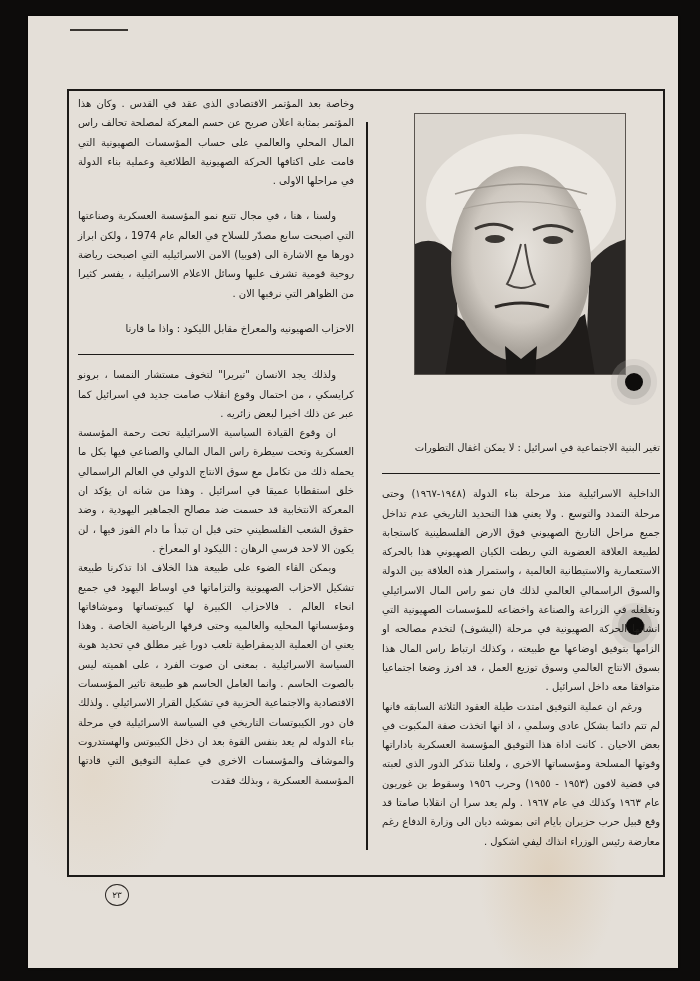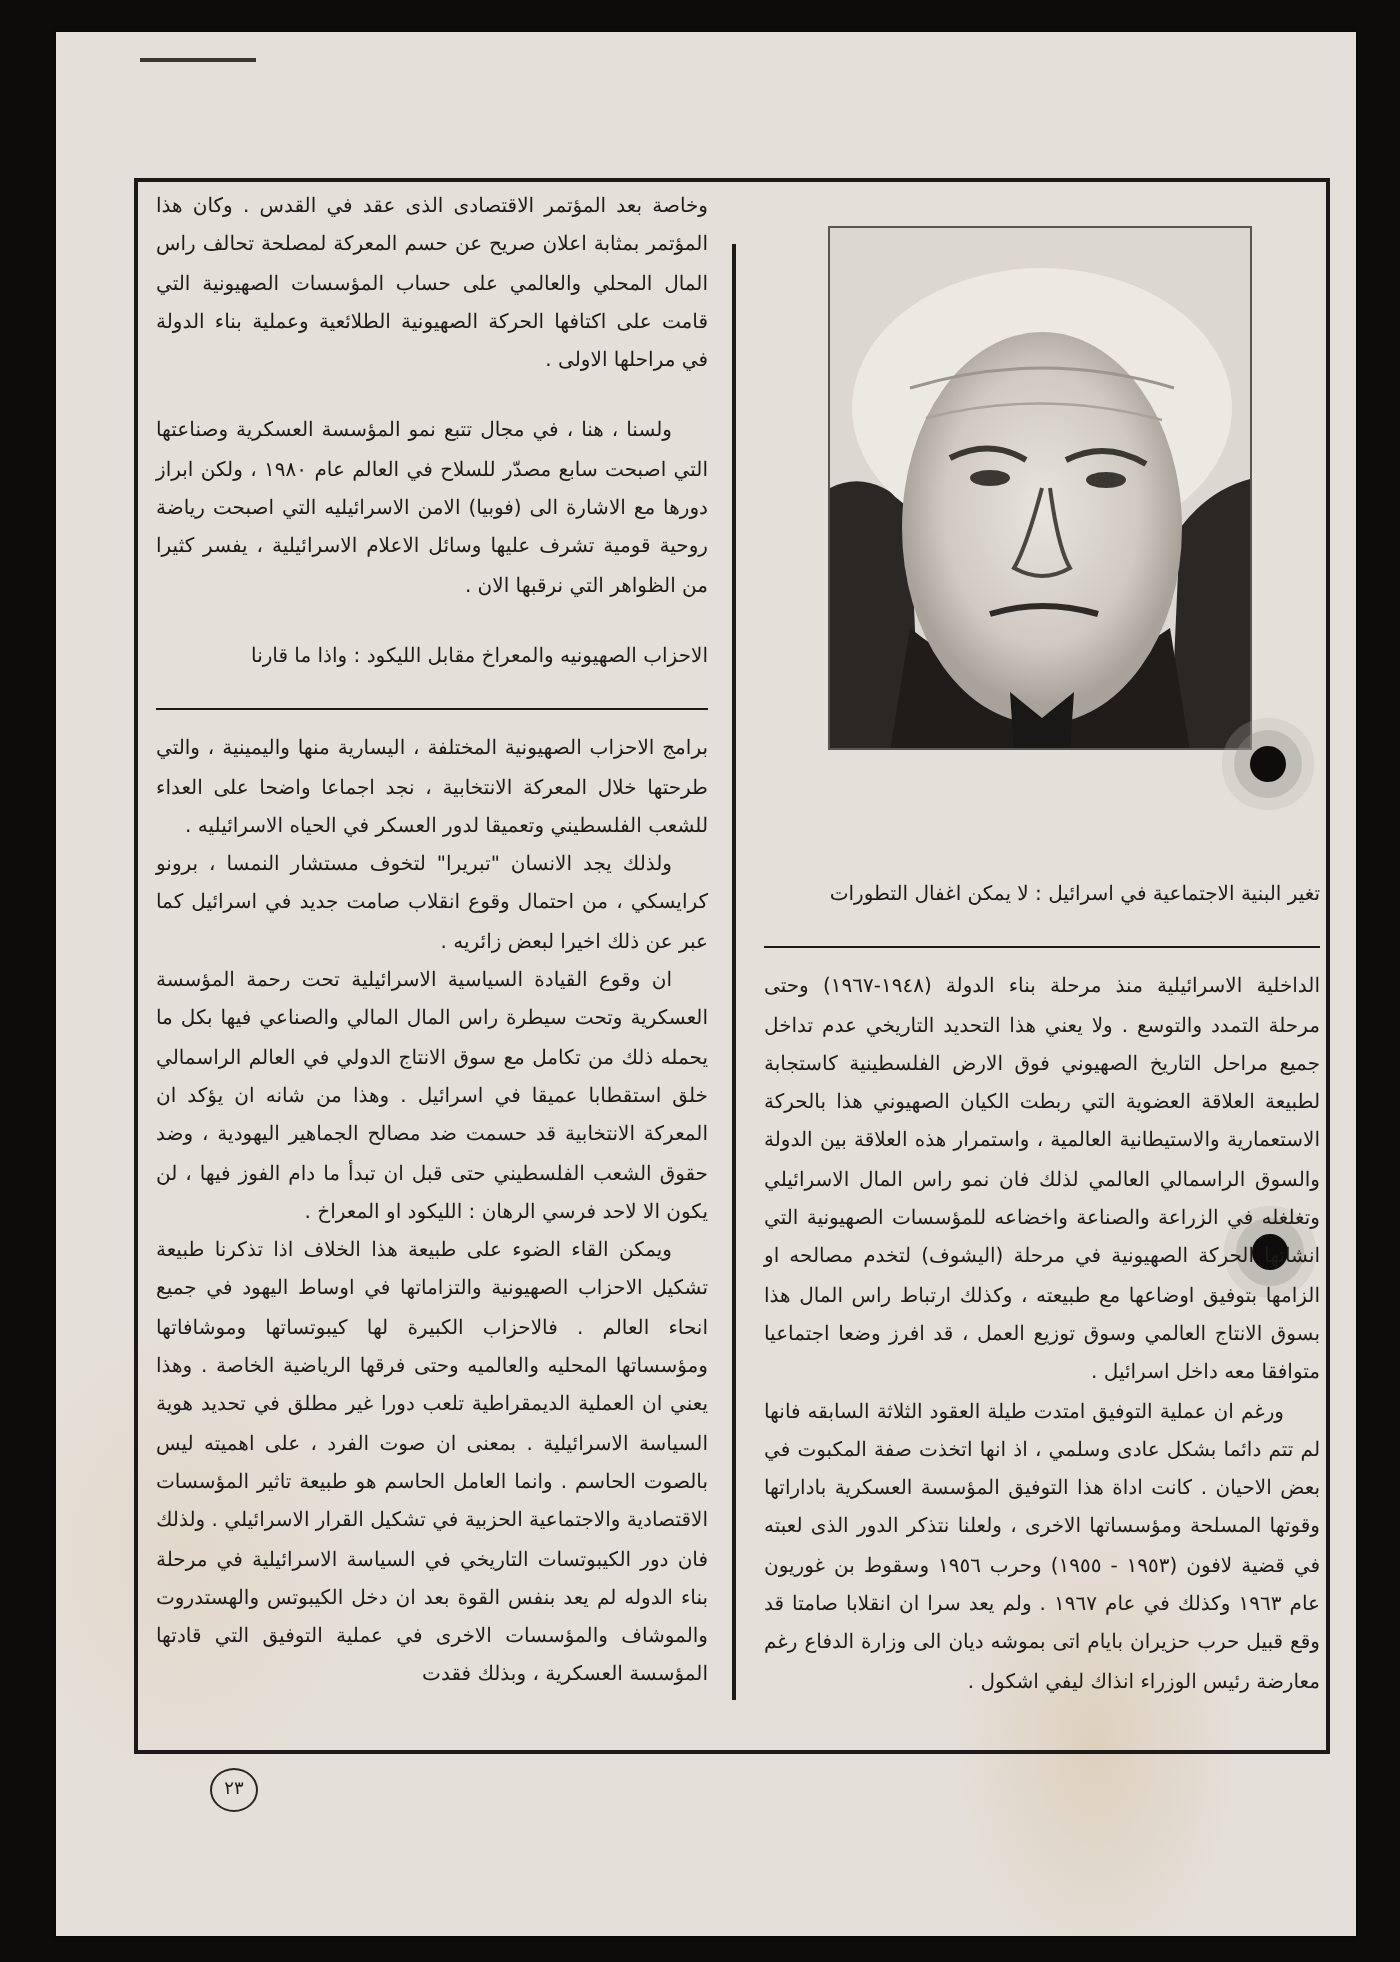--- a/index.html
+++ b/index.html
@@ -95,24 +95,23 @@
     <path d="M90 232 L106 245 L122 232 L120 262 L92 262 Z" fill="#1a1816"></path>
   </svg>
 </div>
 
 <div class="hole hole-1"></div>
 <div class="hole hole-2"></div>
 
 <div class="col left-col">
   <p>وخاصة بعد المؤتمر الاقتصادى الذى عقد في القدس . وكان هذا المؤتمر بمثابة اعلان صريح عن حسم المعركة لمصلحة تحالف راس المال المحلي والعالمي على حساب المؤسسات الصهيونية التي قامت على اكتافها الحركة الصهيونية الطلائعية وعملية بناء الدولة في مراحلها الاولى .</p>
   <div class="gap"></div>
-  <p class="indent">ولسنا ، هنا ، في مجال تتبع نمو المؤسسة العسكرية وصناعتها التي اصبحت سابع مصدّر للسلاح في العالم عام ١٩٨٠ ، ولكن ابراز دورها مع الاشارة الى (فوبيا) الامن الاسرائيليه التي اصبحت رياضة روحية قومية تشرف عليها وسائل الاعلام الاسرائيلية ، يفسر كثيرا من الظواهر التي نرقبها الان .</p>
+  <p class="indent">ولسنا ، هنا ، في مجال تتبع نمو المؤسسة العسكرية وصناعتها التي اصبحت سابع مصدّر للسلاح في العالم عام 1974 ، ولكن ابراز دورها مع الاشارة الى (فوبيا) الامن الاسرائيليه التي اصبحت رياضة روحية قومية تشرف عليها وسائل الاعلام الاسرائيلية ، يفسر كثيرا من الظواهر التي نرقبها الان .</p>
   <div class="gap"></div>
   <span class="subhead">الاحزاب الصهيونيه والمعراخ مقابل الليكود : واذا ما قارنا</span>
-  <p>برامج الاحزاب الصهيونية المختلفة ، اليسارية منها واليمينية ، والتي طرحتها خلال المعركة الانتخابية ، نجد اجماعا واضحا على العداء للشعب الفلسطيني وتعميقا لدور العسكر في الحياه الاسرائيليه .</p>
   <p class="indent">ولذلك يجد الانسان "تبريرا" لتخوف مستشار النمسا ، برونو كرايسكي ، من احتمال وقوع انقلاب صامت جديد في اسرائيل كما عبر عن ذلك اخيرا لبعض زائريه .</p>
   <p class="indent">ان وقوع القيادة السياسية الاسرائيلية تحت رحمة المؤسسة العسكرية وتحت سيطرة راس المال المالي والصناعي فيها بكل ما يحمله ذلك من تكامل مع سوق الانتاج الدولي في العالم الراسمالي خلق استقطابا عميقا في اسرائيل . وهذا من شانه ان يؤكد ان المعركة الانتخابية قد حسمت ضد مصالح الجماهير اليهودية ، وضد حقوق الشعب الفلسطيني حتى قبل ان تبدأ ما دام الفوز فيها ، لن يكون الا لاحد فرسي الرهان : الليكود او المعراخ .</p>
   <p class="indent">ويمكن القاء الضوء على طبيعة هذا الخلاف اذا تذكرنا طبيعة تشكيل الاحزاب الصهيونية والتزاماتها في اوساط اليهود في جميع انحاء العالم . فالاحزاب الكبيرة لها كيبوتساتها وموشافاتها ومؤسساتها المحليه والعالميه وحتى فرقها الرياضية الخاصة . وهذا يعني ان العملية الديمقراطية تلعب دورا غير مطلق في تحديد هوية السياسة الاسرائيلية . بمعنى ان صوت الفرد ، على اهميته ليس بالصوت الحاسم . وانما العامل الحاسم هو طبيعة تاثير المؤسسات الاقتصادية والاجتماعية الحزبية في تشكيل القرار الاسرائيلي . ولذلك فان دور الكيبوتسات التاريخي في السياسة الاسرائيلية في مرحلة بناء الدوله لم يعد بنفس القوة بعد ان دخل الكيبوتس والهستدروت والموشاف والمؤسسات الاخرى في عملية التوفيق التي قادتها المؤسسة العسكرية ، وبذلك فقدت</p>
 </div>
 
 <div class="col right-col">
   <span class="subhead">تغير البنية الاجتماعية في اسرائيل : لا يمكن اغفال التطورات</span>
   <p>الداخلية الاسرائيلية منذ مرحلة بناء الدولة (١٩٤٨-١٩٦٧) وحتى مرحلة التمدد والتوسع . ولا يعني هذا التحديد التاريخي عدم تداخل جميع مراحل التاريخ الصهيوني فوق الارض الفلسطينية كاستجابة لطبيعة العلاقة العضوية التي ربطت الكيان الصهيوني هذا بالحركة الاستعمارية والاستيطانية العالمية ، واستمرار هذه العلاقة بين الدولة والسوق الراسمالي العالمي لذلك فان نمو راس المال الاسرائيلي وتغلغله في الزراعة والصناعة واخضاعه للمؤسسات الصهيونية التي انشاتها الحركة الصهيونية في مرحلة (اليشوف) لتخدم مصالحه او الزامها بتوفيق اوضاعها مع طبيعته ، وكذلك ارتباط راس المال هذا بسوق الانتاج العالمي وسوق توزيع العمل ، قد افرز وضعا اجتماعيا متوافقا معه داخل اسرائيل .</p>
   <p class="indent">ورغم ان عملية التوفيق امتدت طيلة العقود الثلاثة السابقه فانها لم تتم دائما بشكل عادى وسلمي ، اذ انها اتخذت صفة المكبوت في بعض الاحيان . كانت اداة هذا التوفيق المؤسسة العسكرية باداراتها وقوتها المسلحة ومؤسساتها الاخرى ، ولعلنا نتذكر الدور الذى لعبته في قضية لافون (١٩٥٣ - ١٩٥٥) وحرب ١٩٥٦ وسقوط بن غوريون عام ١٩٦٣ وكذلك في عام ١٩٦٧ . ولم يعد سرا ان انقلابا صامتا قد وقع قبيل حرب حزيران بايام اتى بموشه ديان الى وزارة الدفاع رغم معارضة رئيس الوزراء انذاك ليفي اشكول .</p>
   <div class="gap"></div>

